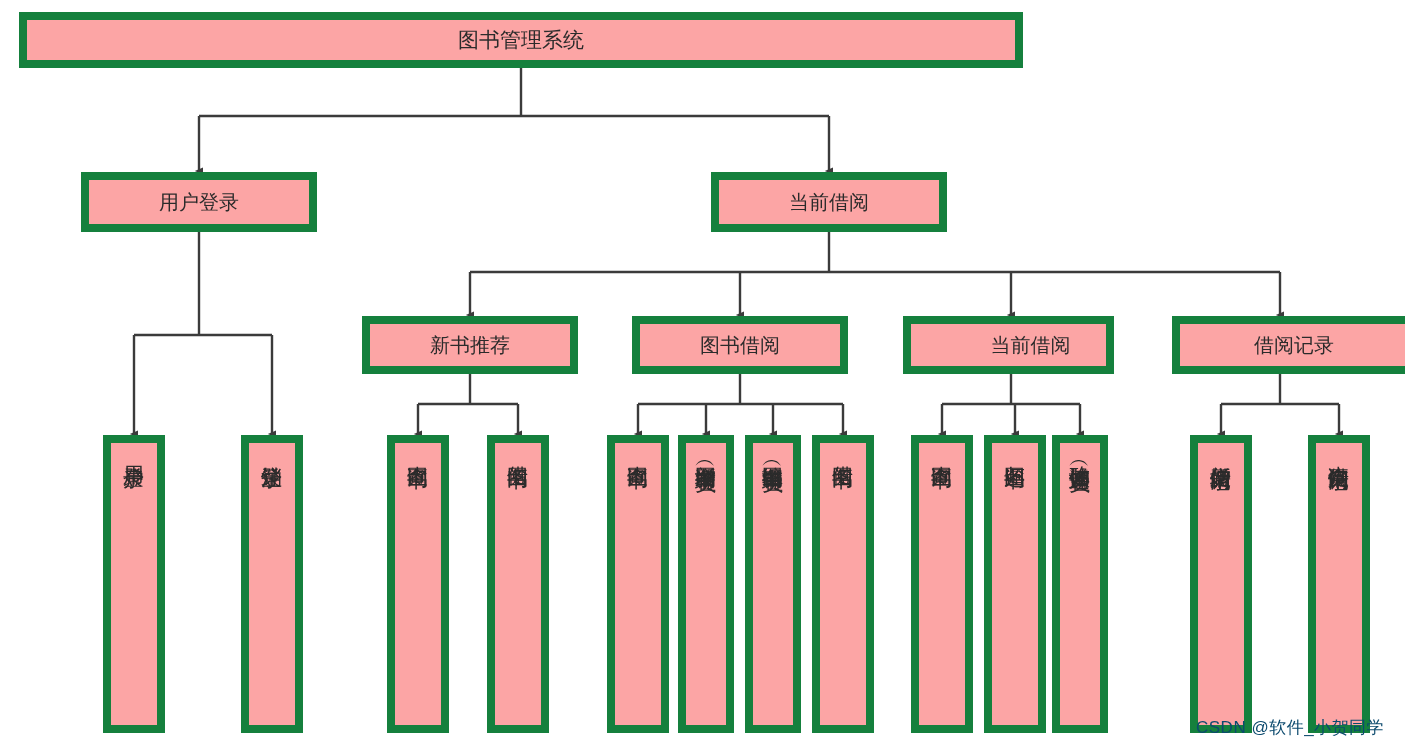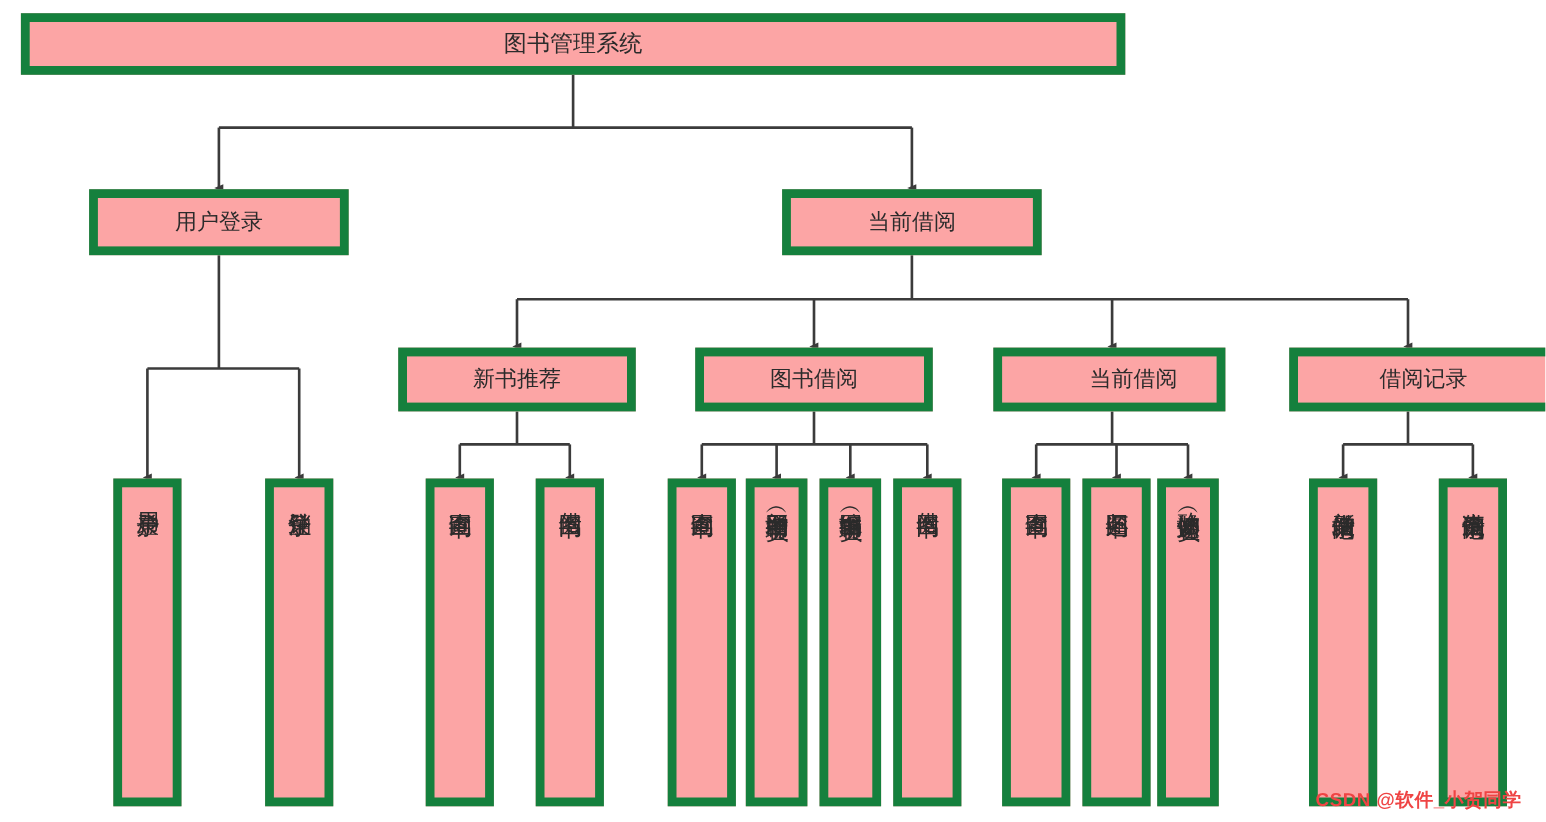--- a/index.html
+++ b/index.html
@@ -53,26 +53,25 @@
   .node.leaf .label {
     writing-mode: vertical-rl;
     text-orientation: upright;
     font-size: 21px;
     letter-spacing: 1px;
     line-height: 1.0;
     white-space: pre;
   }
   .watermark {
     position: absolute;
-    color: #ef4444;
+    color: #0c4a6e;
     font-size: 17px;
     letter-spacing: 0.5px;
     white-space: nowrap;
     user-select: none;
-    font-weight: bold;
   }
 </style>
 </head>
 <body>
 
 <div id="canvas">
   <svg class="wires" id="wires" viewBox="0 0 1405 747">
     <defs>
       <marker id="arrowhead" markerWidth="9" markerHeight="9" refX="4.2" refY="4.4" orient="auto" markerUnits="userSpaceOnUse">
         <path d="M0.6,0.4 L7.8,0.4 L4.2,8.6 Z" fill="#3b3b3b"></path>

